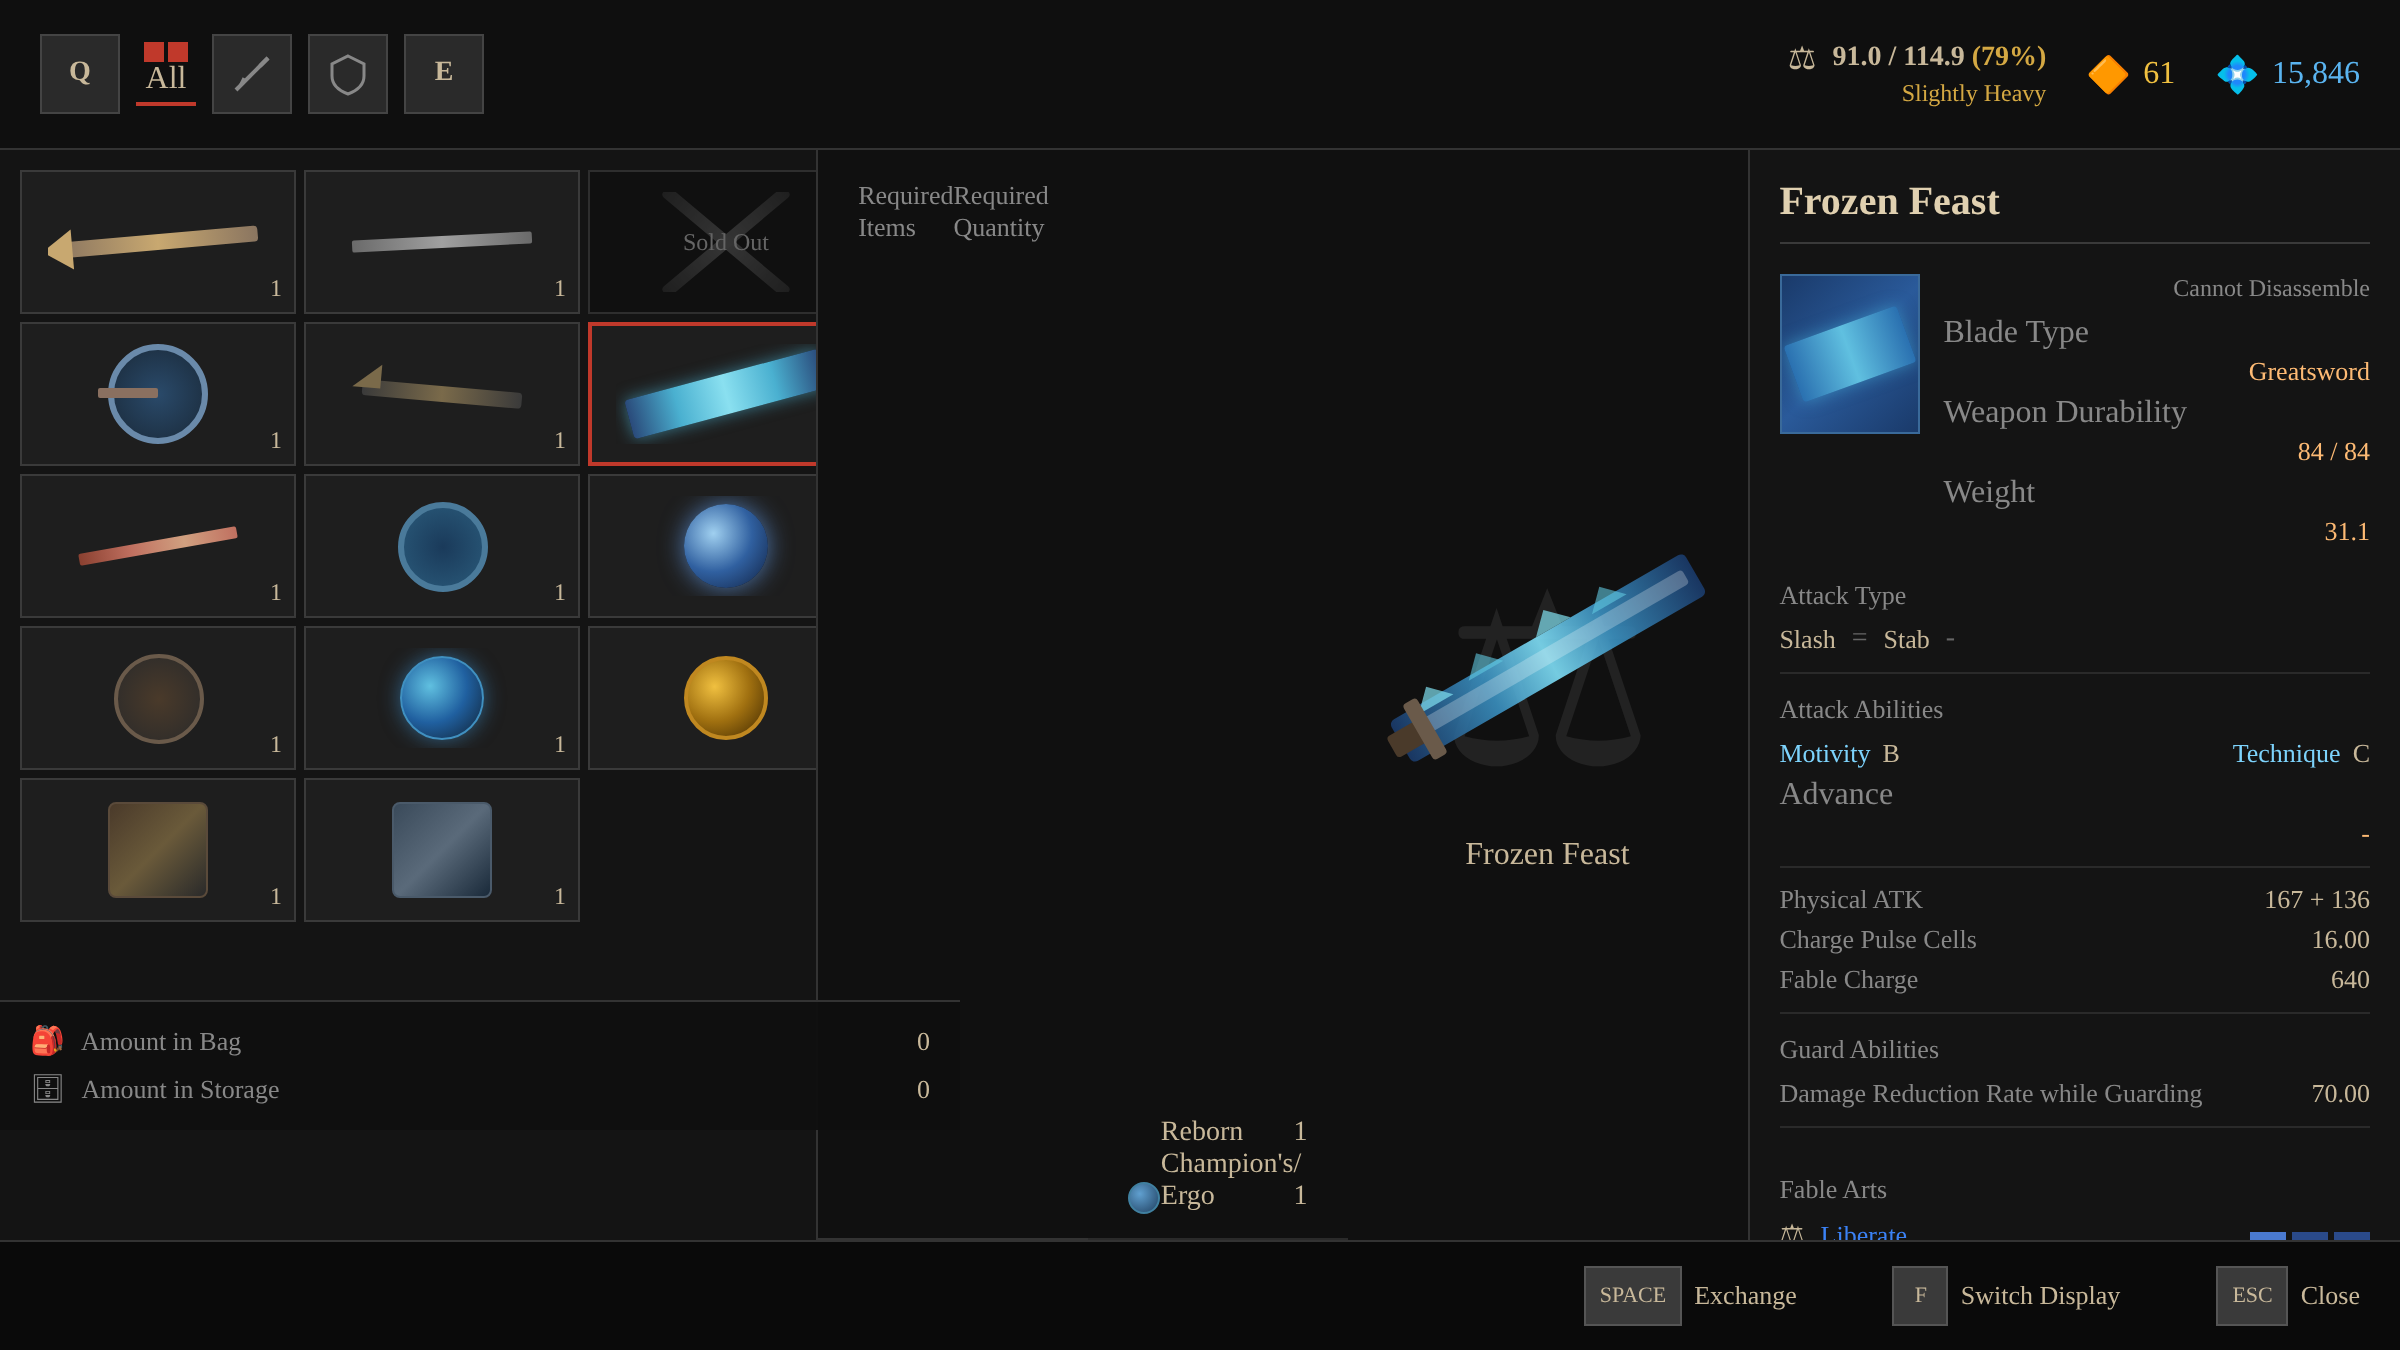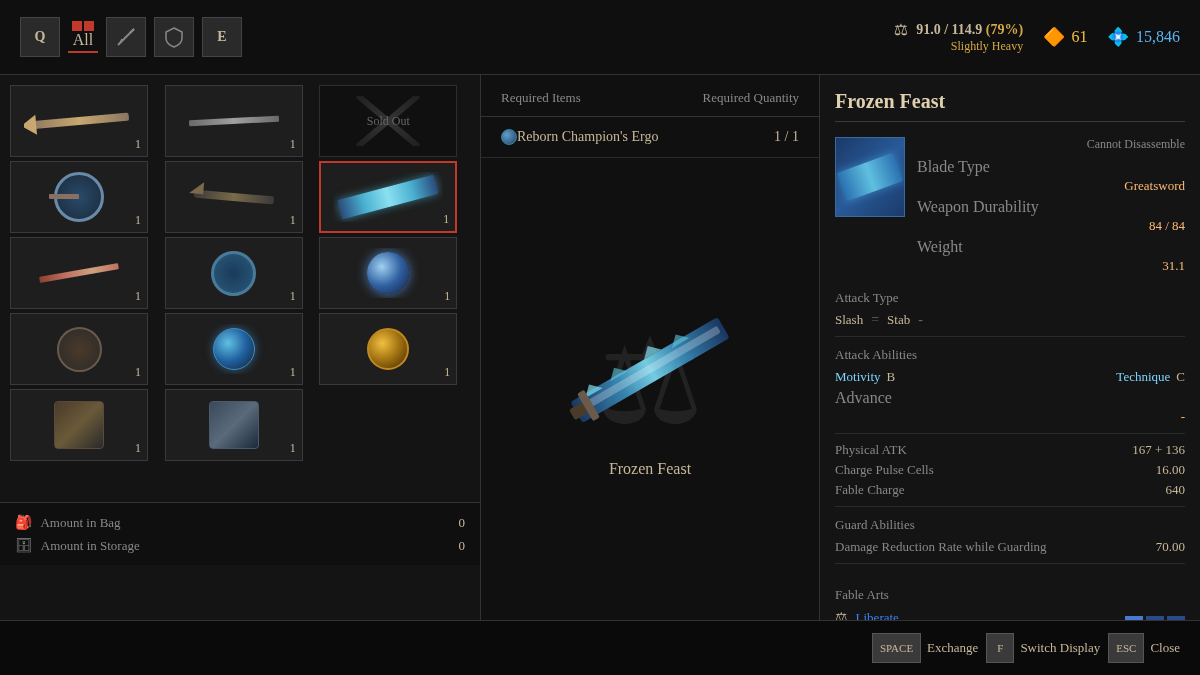--- a/index.html
+++ b/index.html
@@ -352,39 +352,38 @@
       border: 1px solid #4a5a6a;
     }
 
     
     .center-panel {
       flex: 1;
       background: rgba(15,15,15,0.85);
       border-left: 1px solid #333;
       border-right: 1px solid #333;
       display: flex;
-      flex-direction: column;
     }
 
     .exchange-header {
       display: flex;
       justify-content: space-between;
       padding: 15px 20px 10px;
       border-bottom: 1px solid #333;
     }
 
     .exchange-col-label {
       color: #888;
       font-size: 13px;
     }
 
     .required-item-row {
       padding: 12px 20px;
       display: flex;
-      align-items: flex-start;
+      align-items: flex-end;
       gap: 0;
       border-bottom: 1px solid #2a2a2a;
     }
 
     .ergo-icon {
       width: 16px;
       height: 16px;
       border-radius: 50%;
       background: radial-gradient(circle at 35% 35%, #60a0d0, #204060);
       border: 1px solid #4080a0;
@@ -664,20 +663,21 @@
     }
 
     .key-badge {
       background: #3a3a3a;
       border: 1px solid #555;
       color: #c8b89a;
       font-size: 11px;
       padding: 8px 7px;
       min-width: 28px;
       text-align: center;
+      margin-left: 40px;
     }
 
     .action-label {
       color: #c8b89a;
       font-size: 13px;
     }
 
     .amount-row {
       display: flex;
       align-items: center;

